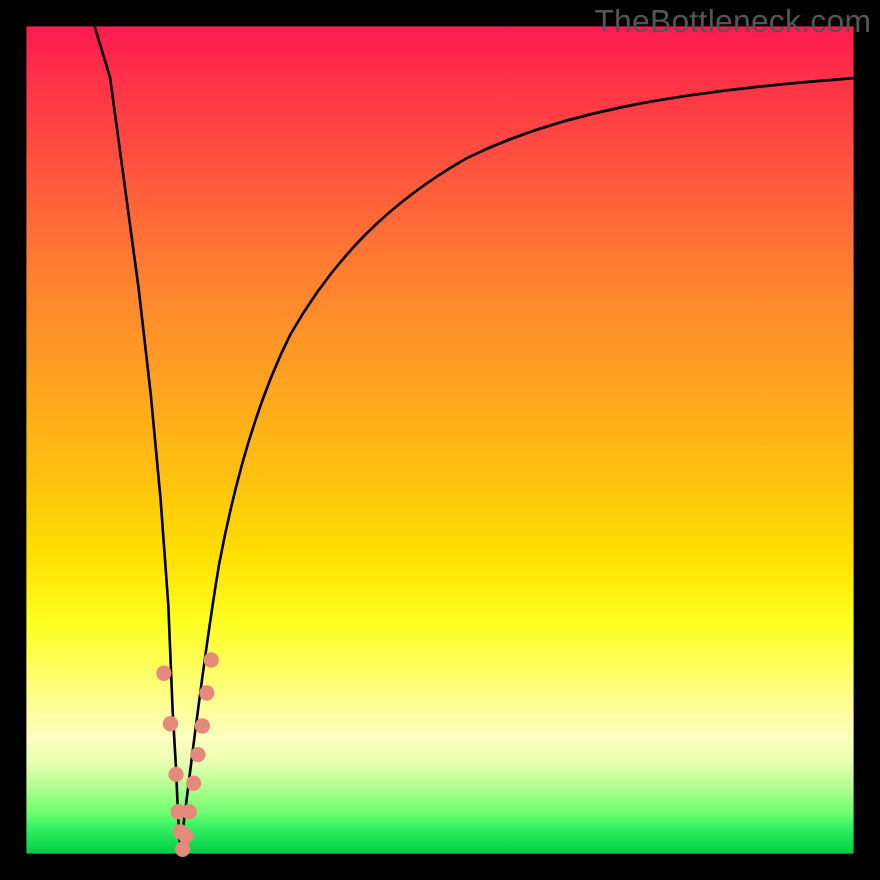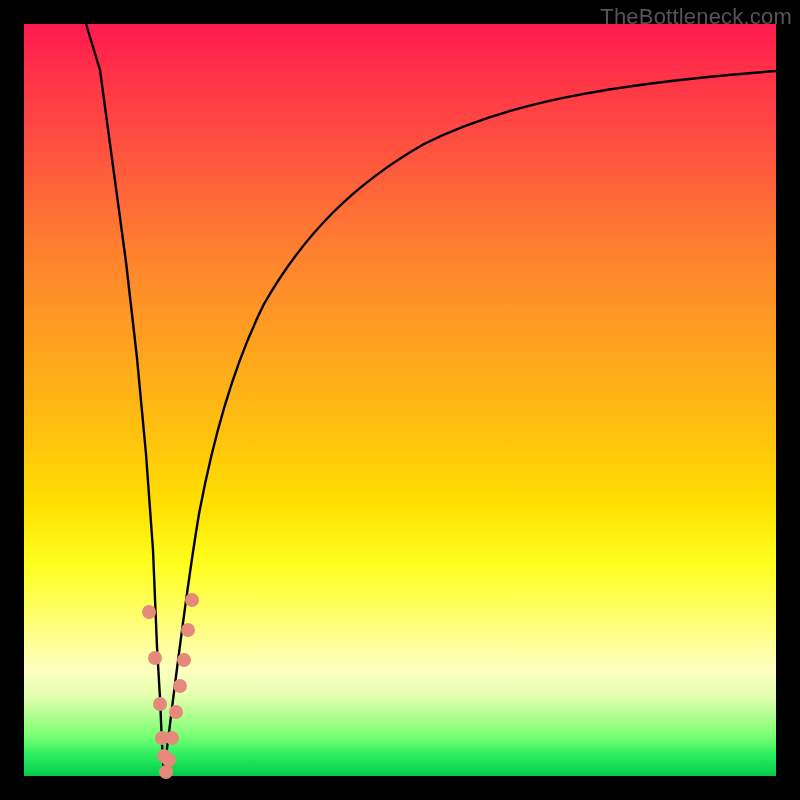--- a/index.html
+++ b/index.html
@@ -35,21 +35,21 @@
       #30f060 97%,
       #10d850 99%,
       #08c848 100%
     );
   }
   .watermark {
     position: absolute;
     top: 4px;
     right: 8px;
     color: #555;
-    font-size: 22px;
+    font-size: 29px;
     letter-spacing: 0.2px;
     z-index: 3;
     font-family: Arial, sans-serif;
   }
   svg.curve {
     position: absolute;
     left: 0;
     top: 0;
     width: 752px;
     height: 752px;

